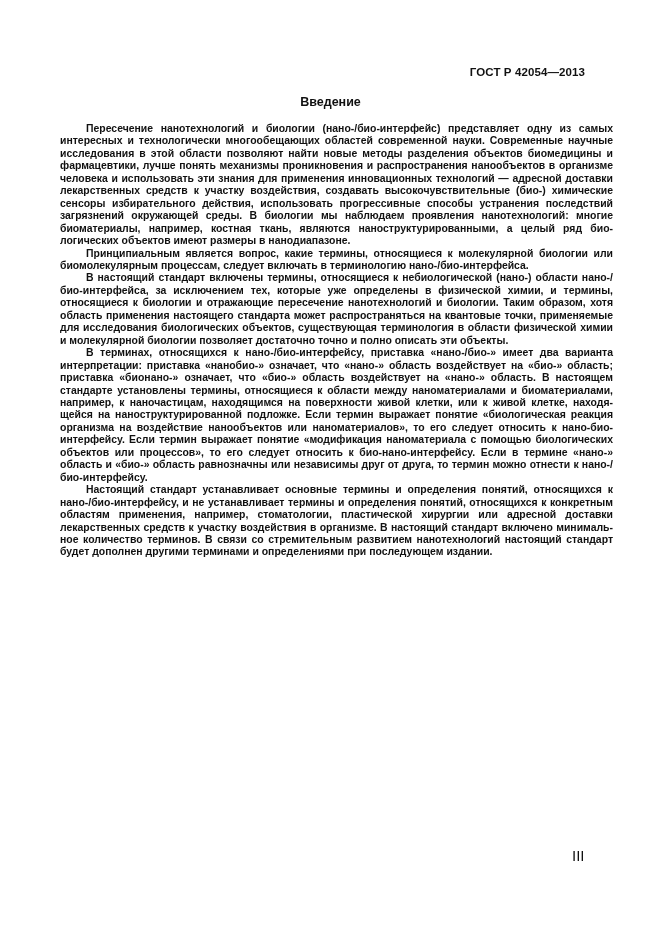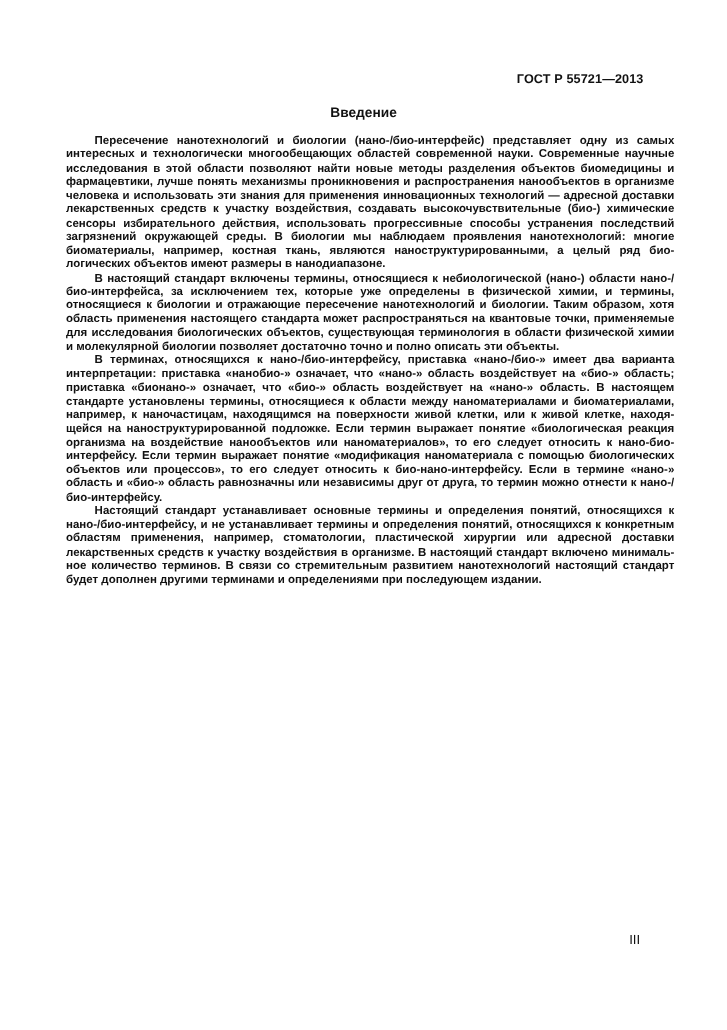--- a/index.html
+++ b/index.html
@@ -15,30 +15,31 @@
       position: absolute; top: 95px; left: 0; width: 661px; text-align: center;
       font-size: 12.5px; font-weight: bold;
     }
     .body-text {
       position: absolute; top: 123px; left: 60px; width: 553px;
       font-size: 10.45px; line-height: 12.45px; text-align: justify; font-weight: bold;
     }
     .body-text p { margin: 0; text-indent: 26px; hyphens: manual; }
     .page-num {
       position: absolute; top: 847px; left: 572px;
-      font-size: 12px;
+      font-size: 15px;
     }
   </style>
 </head>
 <body>
 
-<div class="doc-code">ГОСТ Р 55721—2013</div>
+<div class="doc-code">ГОСТ Р 42054—2013</div>
 
 <div class="title">Введение</div>
 
 <div class="body-text">
   <p>Пересечение нанотехнологий и биологии (нано-/био-интерфейс) представляет одну из самых интересных и технологически многообещающих областей современной науки. Современные научные исследования в этой области позволяют найти новые методы разделения объектов биомедицины и фармацевтики, лучше понять механизмы проникновения и распространения нанообъектов в организ­ме человека и использовать эти знания для применения инновационных технологий — адресной дос­тавки лекарственных средств к участку воздействия, создавать высокочувствительные (био-) химические сенсоры избирательного действия, использовать прогрессивные способы устранения последствий загрязнений окружающей среды. В биологии мы наблюдаем проявления нанотехнологий: многие биоматериалы, например, костная ткань, являются наноструктурированными, а целый ряд био­логических объектов имеют размеры в нанодиапазоне.</p>
+  <p>Принципиальным является вопрос, какие термины, относящиеся к молекулярной биологии или биомолекулярным процессам, следует включать в терминологию нано-/био-интерфейса.</p>
   <p>В настоящий стандарт включены термины, относящиеся к небиологической (нано-) области нано-/био-интерфейса, за исключением тех, которые уже определены в физической химии, и термины, относящиеся к биологии и отражающие пересечение нанотехнологий и биологии. Таким образом, хотя область применения настоящего стандарта может распространяться на квантовые точки, применяе­мые для исследования биологических объектов, существующая терминология в области физической химии и молекулярной биологии позволяет достаточно точно и полно описать эти объекты.</p>
   <p>В терминах, относящихся к нано-/био-интерфейсу, приставка «нано-/био-» имеет два варианта интерпретации: приставка «нанобио-» означает, что «нано-» область воздействует на «био-» область; приставка «бионано-» означает, что «био-» область воздействует на «нано-» область. В настоящем стандарте установлены термины, относящиеся к области между наноматериалами и биоматериалами, например, к наночастицам, находящимся на поверхности живой клетки, или к живой клетке, находя­щейся на наноструктурированной подложке. Если термин выражает понятие «биологическая реакция организма на воздействие нанообъектов или наноматериалов», то его следует относить к нано-био-интерфейсу. Если термин выражает понятие «модификация наноматериала с помощью био­логических объектов или процессов», то его следует относить к био-нано-интерфейсу. Если в термине «нано-» область и «био-» область равнозначны или независимы друг от друга, то термин можно отнес­ти к нано-/био-интерфейсу.</p>
   <p>Настоящий стандарт устанавливает основные термины и определения понятий, относящихся к нано-/био-интерфейсу, и не устанавливает термины и определения понятий, относящихся к конкрет­ным областям применения, например, стоматологии, пластической хирургии или адресной доставки лекарственных средств к участку воздействия в организме. В настоящий стандарт включено минималь­ное количество терминов. В связи со стремительным развитием нанотехнологий настоящий стандарт будет дополнен другими терминами и определениями при последующем издании.</p>
 </div>
 
 <div class="page-num">III</div>
 
 </body></html>

